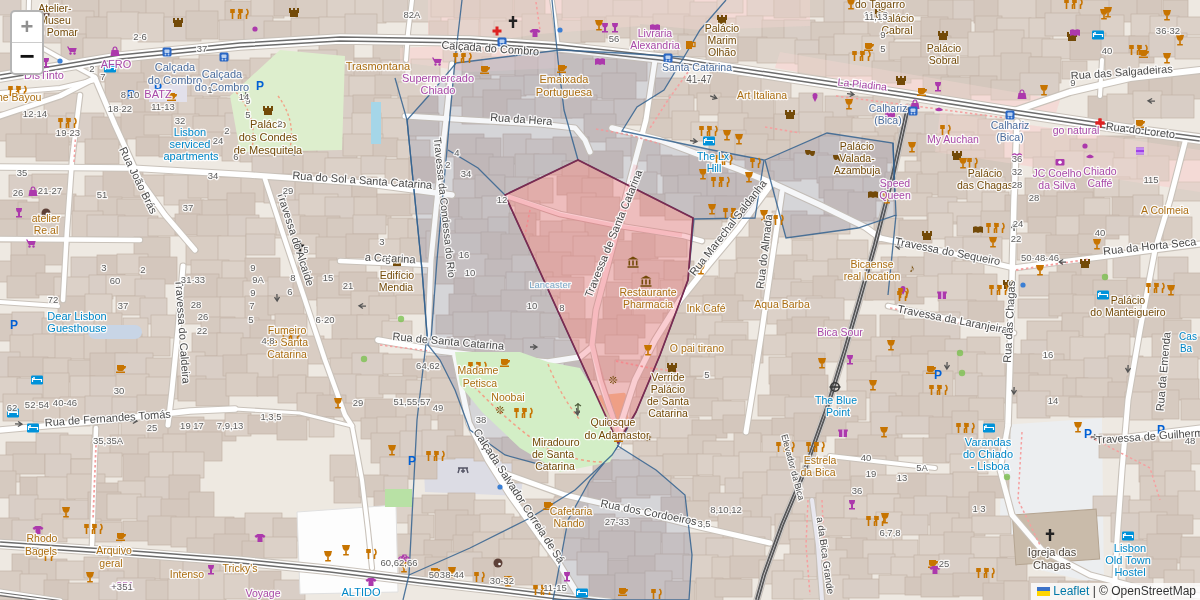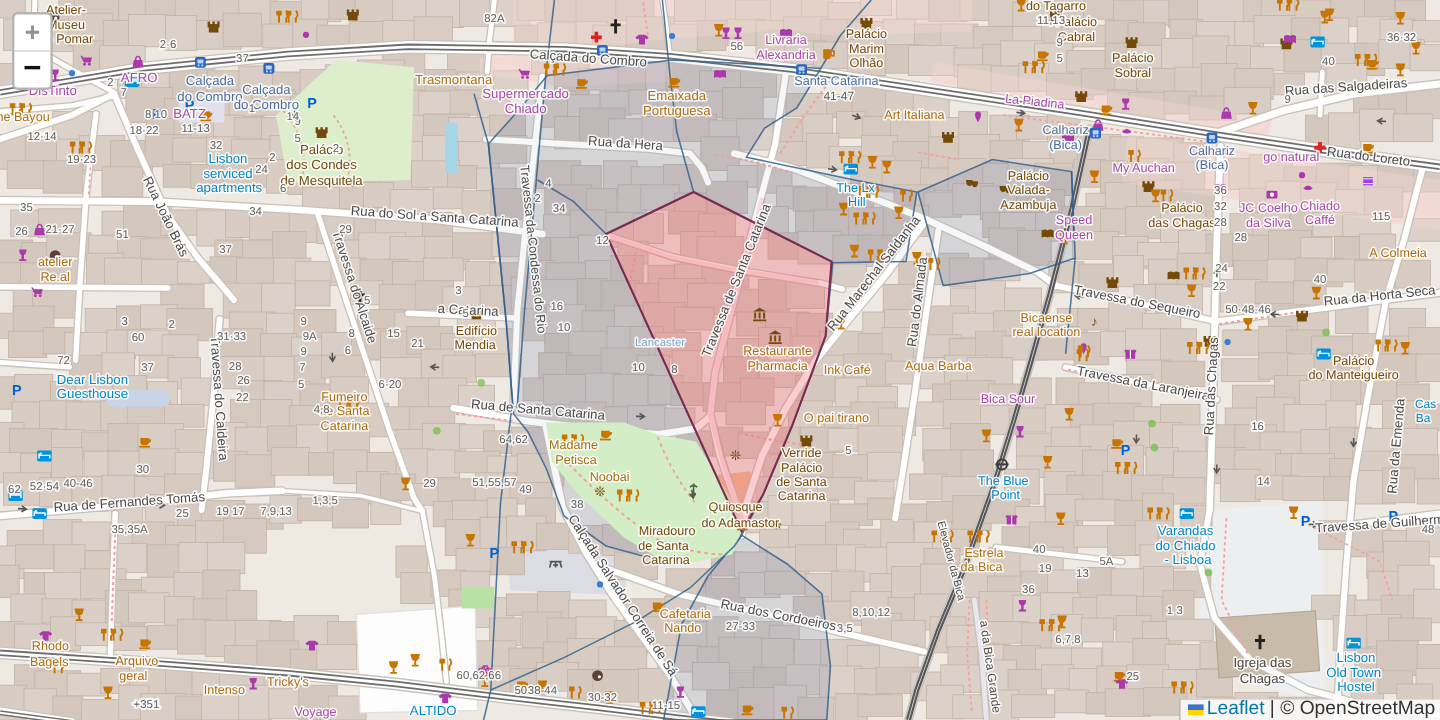--- a/index.html
+++ b/index.html
@@ -1,18 +1,18 @@
 <!DOCTYPE html>
 <html><head><meta charset="utf-8"><style>
 html,body{margin:0;padding:0;}
 #map{position:relative;width:1200px;height:600px;overflow:hidden;font-family:"Liberation Sans",sans-serif;background:#eee9e2;}
 #zoomctl{position:absolute;left:10px;top:10px;width:30px;height:61px;background:#fff;border:2px solid rgba(120,120,120,0.55);border-radius:5px;z-index:10;}
 #zoomctl .zin{height:30px;line-height:30px;text-align:center;font-size:22px;color:#909090;border-bottom:1px solid #ccc;font-weight:bold;}
 #zoomctl .zout{height:29px;line-height:26px;text-align:center;font-size:26px;color:#111;font-weight:bold;}
-#attr{position:absolute;right:0;bottom:0;height:15px;background:rgba(255,255,255,0.82);font-size:16px;color:#333;padding:1px 4px 1px 6px;z-index:10;line-height:14px;}
+#attr{position:absolute;right:0;bottom:0;height:15px;background:rgba(255,255,255,0.82);font-size:12px;color:#333;padding:1px 4px 1px 6px;z-index:10;line-height:14px;}
 #attr .lf{color:#0078A8;}
 #attr .flag{display:inline-block;width:13px;height:9px;vertical-align:-1px;background:linear-gradient(#3d72c8 50%,#ffd500 50%);margin-right:3px;}
 </style></head>
 <body>
 
 <div id="map">
 
 <svg width="1200" height="600" viewBox="0 0 1200 600" xmlns="http://www.w3.org/2000/svg" font-family="Liberation Sans, sans-serif">
 
 <rect width="1200" height="600" fill="#eee9e2"></rect>

